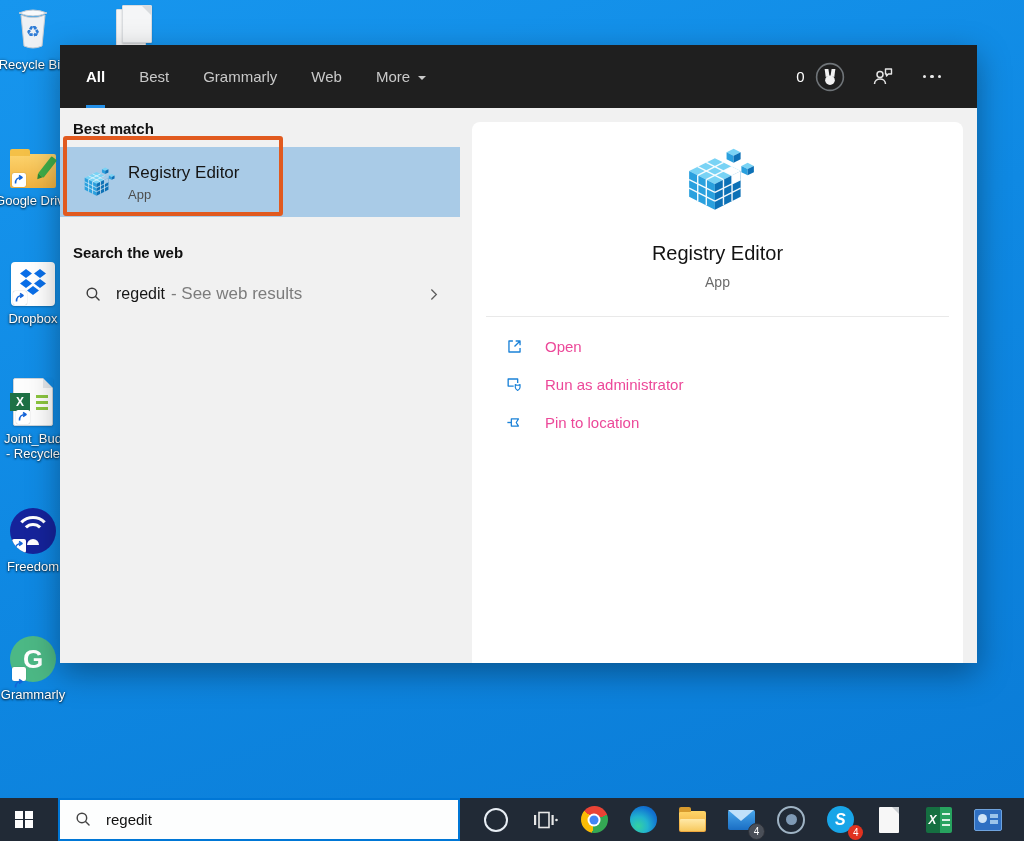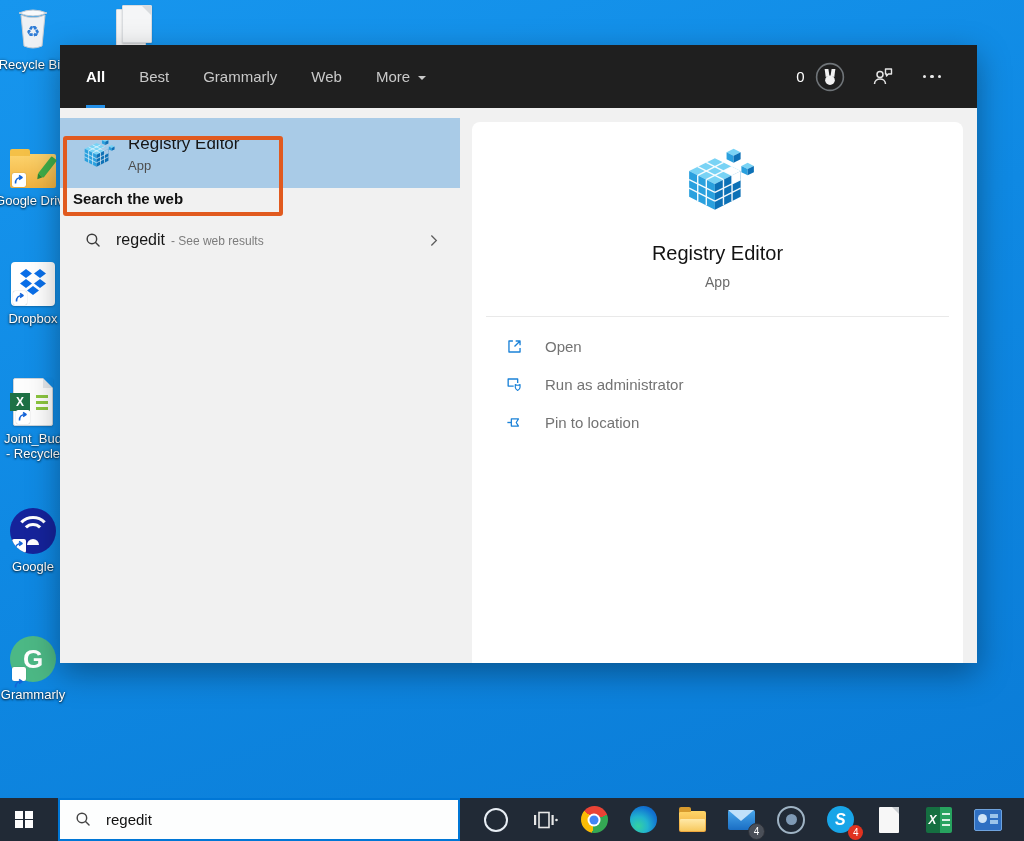--- a/index.html
+++ b/index.html
@@ -50,28 +50,28 @@
   .dots i{width:3.5px;height:3.5px;border-radius:50%;background:#e8e8e8;}
   .pbody{flex:1;display:flex;background:#f1f1f1;min-height:0;}
   .leftcol{width:400px;flex:0 0 auto;position:relative;}
   .sechead{font-size:15px;font-weight:bold;color:#111;margin:0 0 0 13px;padding-top:12px;}
   .bmrow{margin-top:10px;height:70px;background:#a9cbe7;display:flex;align-items:center;padding-left:20px;gap:12px;cursor:pointer;}
   .bmtitle{font-size:17px;color:#151515;}
   .bmsub{font-size:13px;color:#4d4d4d;margin-top:4px;}
   .annot{position:absolute;left:3px;top:28px;width:212px;height:72px;border:4px solid #e15a1f;border-radius:3px;pointer-events:none;z-index:3;}
   .webrow{margin-top:10px;height:46px;display:flex;align-items:center;padding:0 18px 0 24px;gap:13px;cursor:pointer;}
   .webtext{font-size:16px;color:#161616;}
-  .webtext .suffix{color:#7c7c7c;margin-left:6px;font-size:12px;}
+  .webtext .suffix{color:#7c7c7c;margin-left:6px;font-size:17px;}
   .rightcol{flex:1;padding:14px 14px 0 12px;min-height:0;}
   .card{background:#fff;height:100%;border-radius:8px 8px 0 0;display:flex;flex-direction:column;align-items:center;box-sizing:border-box;}
   .card .ctitle{font-size:20px;color:#131313;margin-top:26px;}
   .card .csub{font-size:14px;color:#6b6b6b;margin-top:9px;}
   .divider{width:calc(100% - 28px);height:1px;background:#e9e9e9;margin-top:26px;}
   .actions{width:100%;margin-top:10px;}
-  .action{display:flex;align-items:center;gap:21px;padding:9.5px 0 9.5px 33px;font-size:15px;color:#737373;cursor:pointer;}
+  .action{display:flex;align-items:center;gap:21px;padding:9.5px 0 9.5px 33px;font-size:15px;color:#ec4899;cursor:pointer;}
   
   #taskbar{position:absolute;left:0;bottom:0;width:1024px;height:43px;background:#212a36;z-index:10;display:flex;align-items:center;}
   .startbtn{width:48px;height:43px;display:flex;align-items:center;justify-content:center;cursor:pointer;flex:0 0 auto;}
   .winlogo{display:grid;grid-template-columns:8px 8px;grid-template-rows:8px 8px;gap:1.6px;}
   .winlogo i{background:#fdfdfd;}
   .tsearch{margin-left:10px;width:402px;height:43px;box-sizing:border-box;background:#fdfefe;border:2px solid #0077d6;display:flex;align-items:center;gap:13px;padding-left:14px;flex:0 0 auto;cursor:text;}
   .tsearch .q{font-size:15px;color:#111;}
   .ticons{flex:1;display:flex;align-items:center;justify-content:space-evenly;height:100%;padding:0 4px;}
   .ticon{position:relative;width:34px;height:34px;display:flex;align-items:center;justify-content:center;cursor:pointer;}
   .cortana{width:20px;height:20px;border:2.5px solid #e7edf4;border-radius:50%;}
@@ -201,21 +201,21 @@
 
   <div class="dicon" style="top:508px">
     <div class="freedom">
       <i class="arc a1"></i>
         <i class="arc a2"></i>
         <i class="dot"></i>
       <span class="badge-shortcut"><svg width="14" height="14">
             <use href="#shortcut-arrow"></use>
           </svg></span>
     </div>
-    <div class="dlabel">Google</div>
+    <div class="dlabel">Freedom</div>
   </div>
 
   <div class="dicon" style="top:636px">
     <div class="gramm" style="position:relative">
       <span>G</span>
       <span class="badge-shortcut"><svg width="14" height="14">
             <use href="#shortcut-arrow"></use>
           </svg></span>
     </div>
     <div class="dlabel">Grammarly</div>
@@ -259,31 +259,32 @@
         <div class="dots">
             <i></i>
             <i></i>
             <i></i>
           </div>
       </div>
     </div>
 
     <div class="pbody">
       <div class="leftcol">
+        <div class="sechead">Best match</div>
         <div class="bmrow" style="--reg-bg:#a9cbe7">
           <svg width="36" height="34" viewBox="0 0 100 92">
               <use href="#reg-cube"></use>
             </svg>
           <div>
             <div class="bmtitle">Registry Editor</div>
             <div class="bmsub">App</div>
           </div>
         </div>
         <div class="annot"></div>
-        <div class="sechead" style="padding-top:2px">Search the web</div>
+        <div class="sechead" style="padding-top:27px">Search the web</div>
         <div class="webrow">
           <svg width="19" height="19" style="color:#3c3c3c">
               <use href="#magnifier"></use>
             </svg>
           <div class="webtext">
             <span>regedit</span><span class="suffix">- See web results</span>
           </div>
           <svg width="17" height="17" viewBox="0 0 24 24" style="margin-left:auto">
             <path d="M9 5l7 7-7 7" fill="none" stroke="#5c5c5c" stroke-width="1.8"></path>
           </svg>

